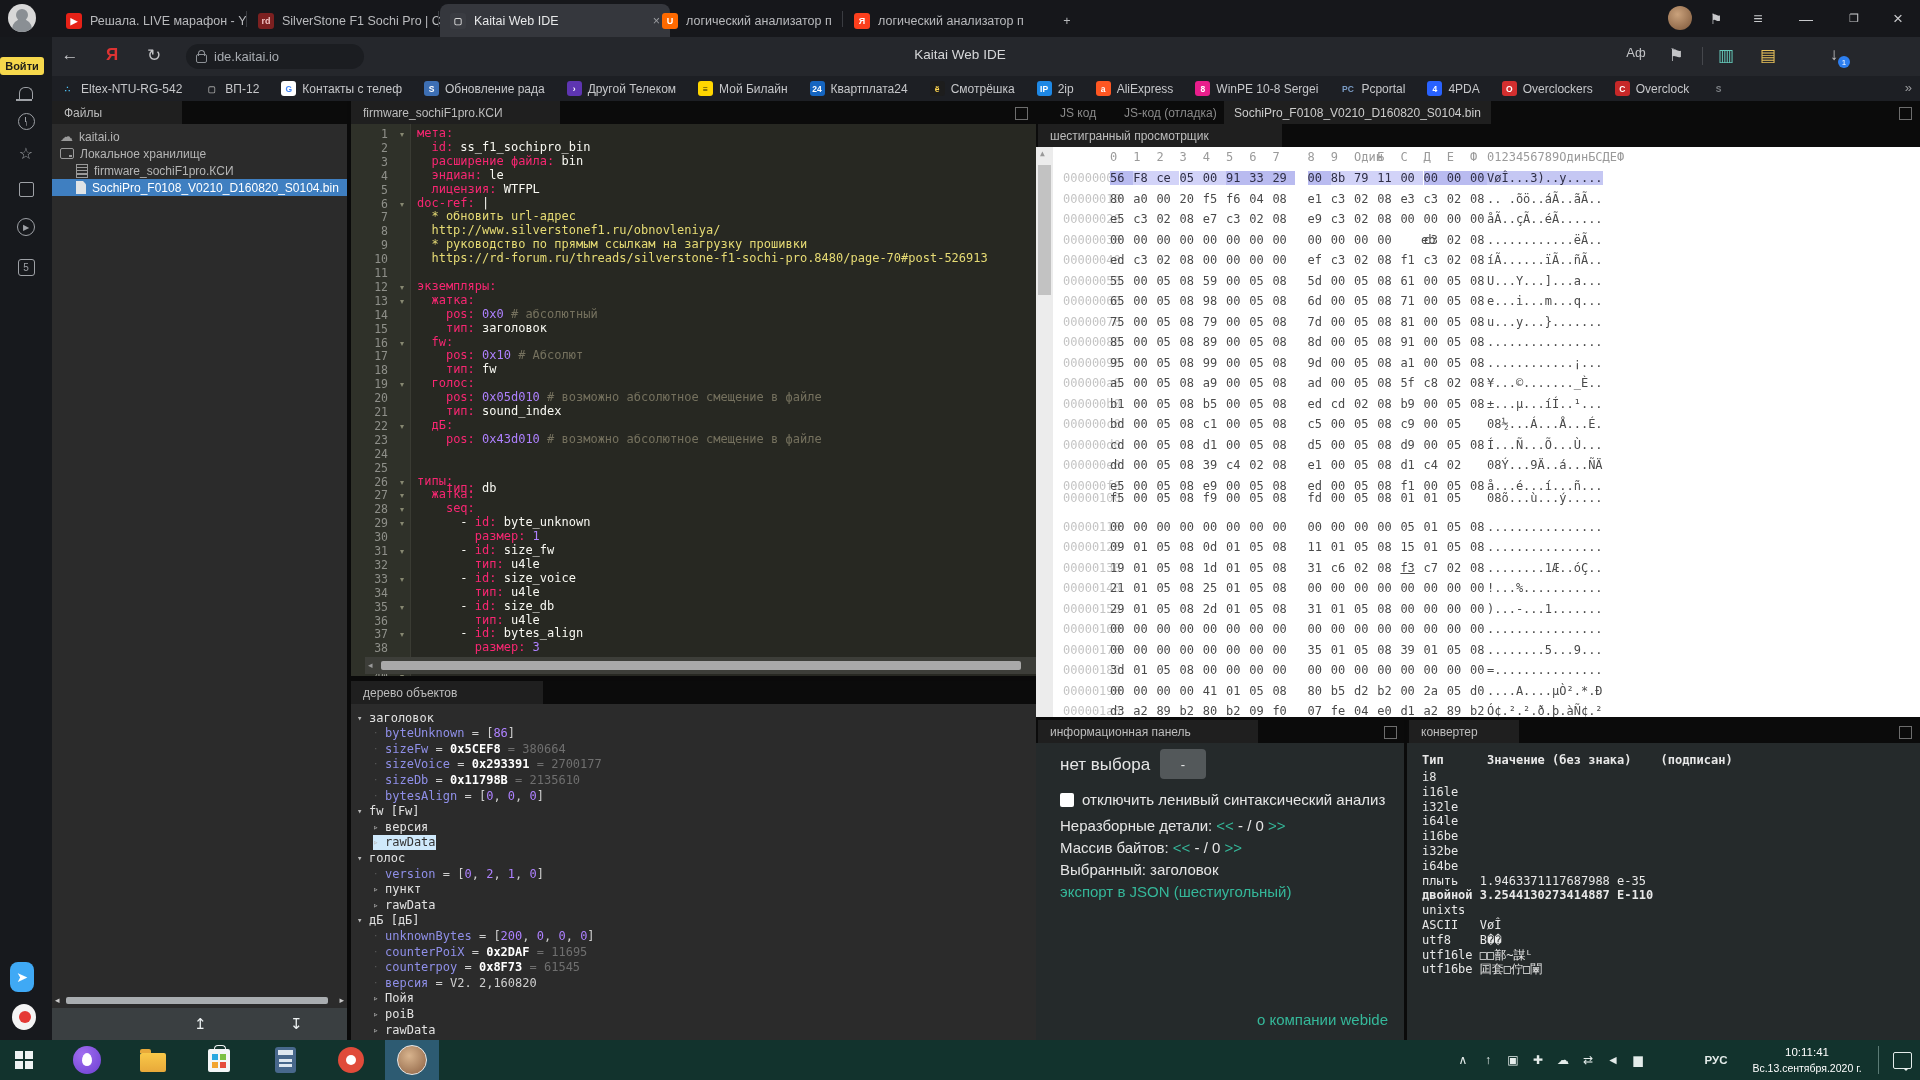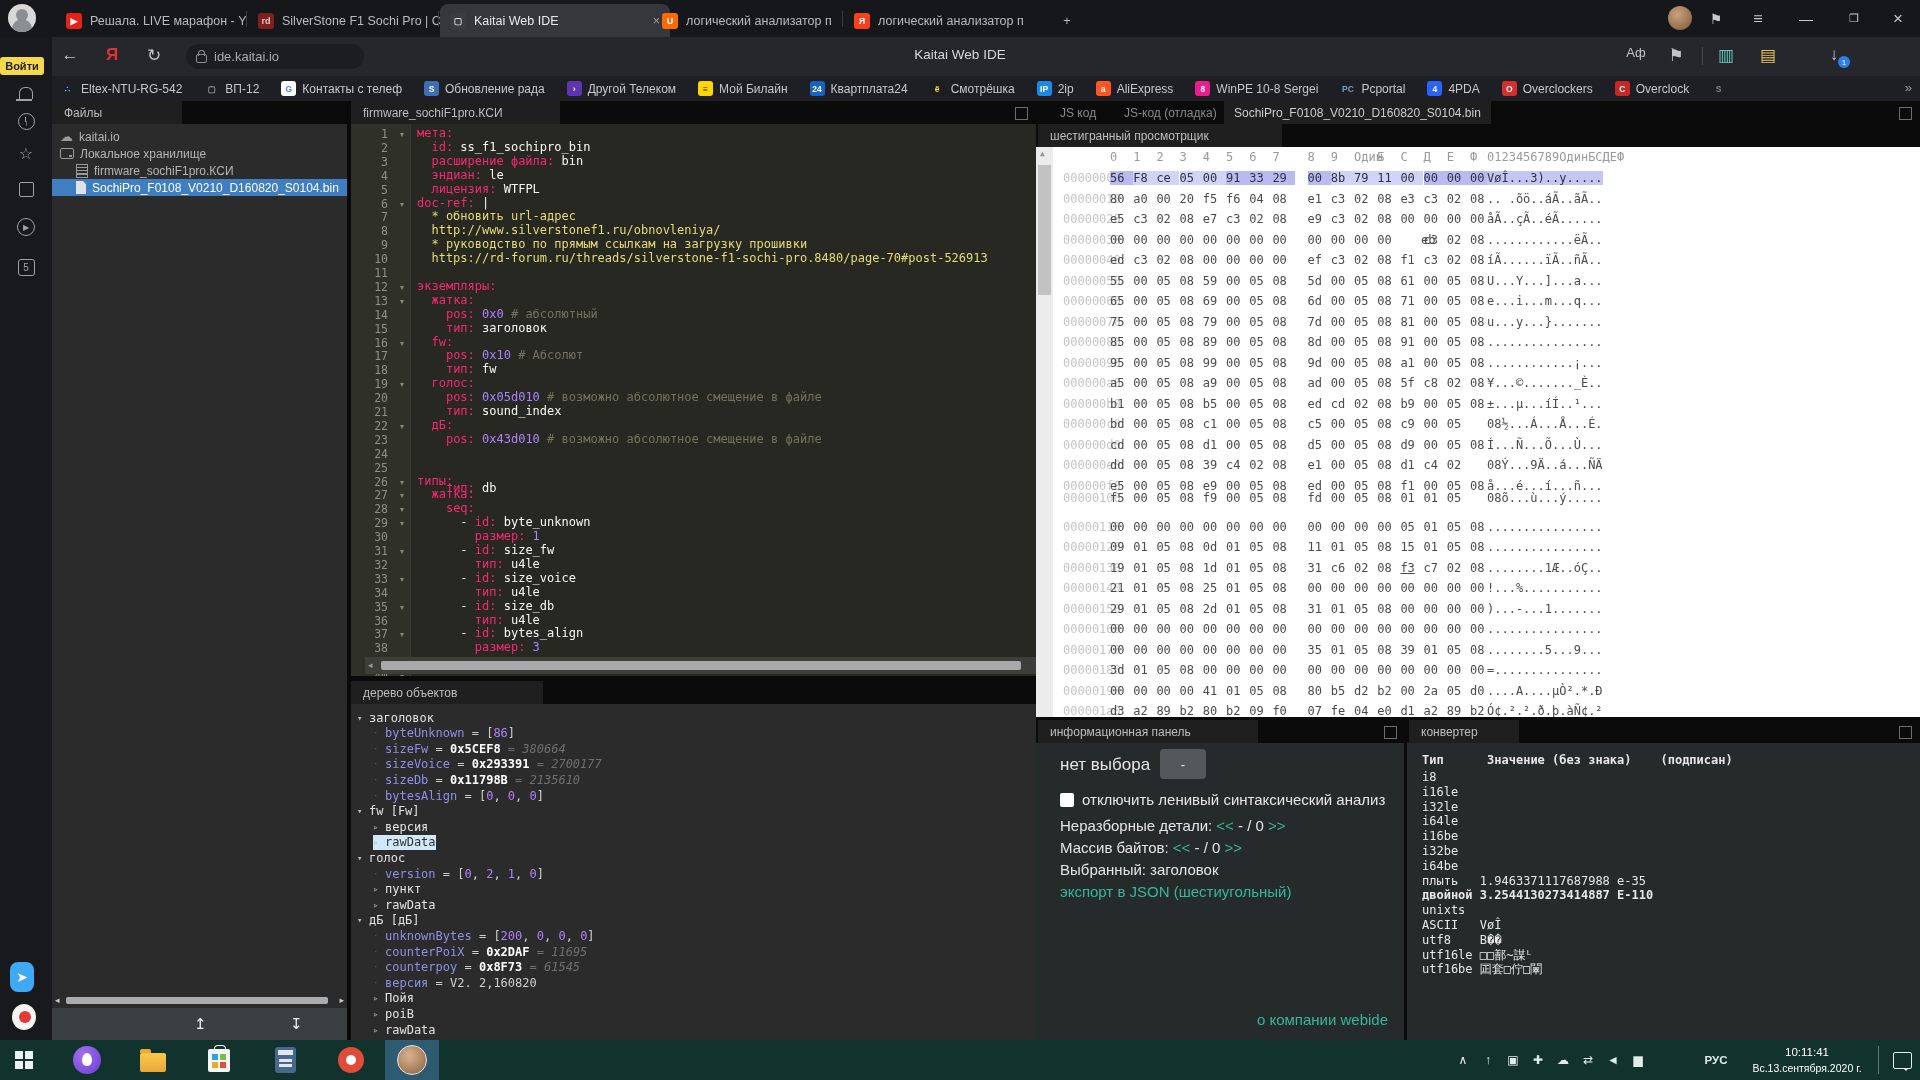--- a/index.html
+++ b/index.html
@@ -71,21 +71,21 @@
   .fold{position:absolute;right:6px;color:#878871;font-size:8px;}
   .cline{position:absolute;left:66px;white-space:pre;font:12px/13.9px "DejaVu Sans Mono",monospace;color:#f8f8f2;}
   .k{color:#f92672;} .n{color:#ae81ff;} .c{color:#75715e;} .d{color:#e6db74;} .w{color:#f8f8f2;}
   #ed-hscroll{position:absolute;left:365px;top:657px;width:671px;height:17px;background:#3d3e39;}
   
   #tree-body{position:absolute;left:351px;top:704px;width:685px;height:336px;background:#2b2b2b;overflow:hidden;
              font:12px "DejaVu Sans Mono",monospace;}
   .titem{position:absolute;height:15px;display:flex;align-items:center;white-space:pre;}
   .tarrow{color:#b9b9b9;font-size:9px;width:12px;display:inline-block;}
   .tname{color:#e2e2e2;} .tk{color:#8f8fe8;} .tw{color:#cfcfcf;} .th{color:#ffffff;font-weight:bold;}
-  .td{color:#6f6f6f;font-style:italic;} .tn{color:#ae81ff;}
+  .td{color:#6f6f6f;} .tn{color:#ae81ff;}
   .tsel{background:#cfe9fb;} .tsel .tname{color:#333;}
   .tguide{color:#5c5c5c;}
   
   #rp-hdr-tabs{position:absolute;left:1036px;top:101px;width:884px;height:23px;background:#0b0b0b;}
   .rp-tab{position:absolute;top:0;height:23px;color:#8a8a8a;font-size:12px;display:flex;align-items:center;padding:0 10px;white-space:nowrap;}
   .rp-tab.active{background:#1f1f1f;color:#cdcdcd;}
   #hex-hdr{position:absolute;left:1036px;top:124px;width:884px;height:23px;background:#0b0b0b;}
   #hex-body{position:absolute;left:1036px;top:147px;width:884px;height:570px;background:#ffffff;overflow:hidden;
             font:12px "DejaVu Sans Mono",monospace;}
   #hex-vscroll{position:absolute;left:0;top:0;width:17px;height:570px;background:#ececec;}
@@ -613,21 +613,21 @@
         <span class="hbyte" style="left: 410.8px;">05</span>
         <span class="hbyte" style="left: 434px;">08</span>
         <span class="hascii">U...Y...]...a...</span>
       </div>
       <div class="hexrow" style="top: 147px;">
         <span class="haddr">00000060</span>
         <span class="hbyte" style="left: 74px;">65</span>
         <span class="hbyte" style="left: 97.2px;">00</span>
         <span class="hbyte" style="left: 120.4px;">05</span>
         <span class="hbyte" style="left: 143.6px;">08</span>
-        <span class="hbyte" style="left: 166.8px;">69</span>
+        <span class="hbyte" style="left: 166.8px;">98</span>
         <span class="hbyte" style="left: 190px;">00</span>
         <span class="hbyte" style="left: 213.2px;">05</span>
         <span class="hbyte" style="left: 236.4px;">08</span>
         <span class="hbyte" style="left: 271.6px;">6d</span>
         <span class="hbyte" style="left: 294.8px;">00</span>
         <span class="hbyte" style="left: 318px;">05</span>
         <span class="hbyte" style="left: 341.2px;">08</span>
         <span class="hbyte" style="left: 364.4px;">71</span>
         <span class="hbyte" style="left: 387.6px;">00</span>
         <span class="hbyte" style="left: 410.8px;">05</span>

